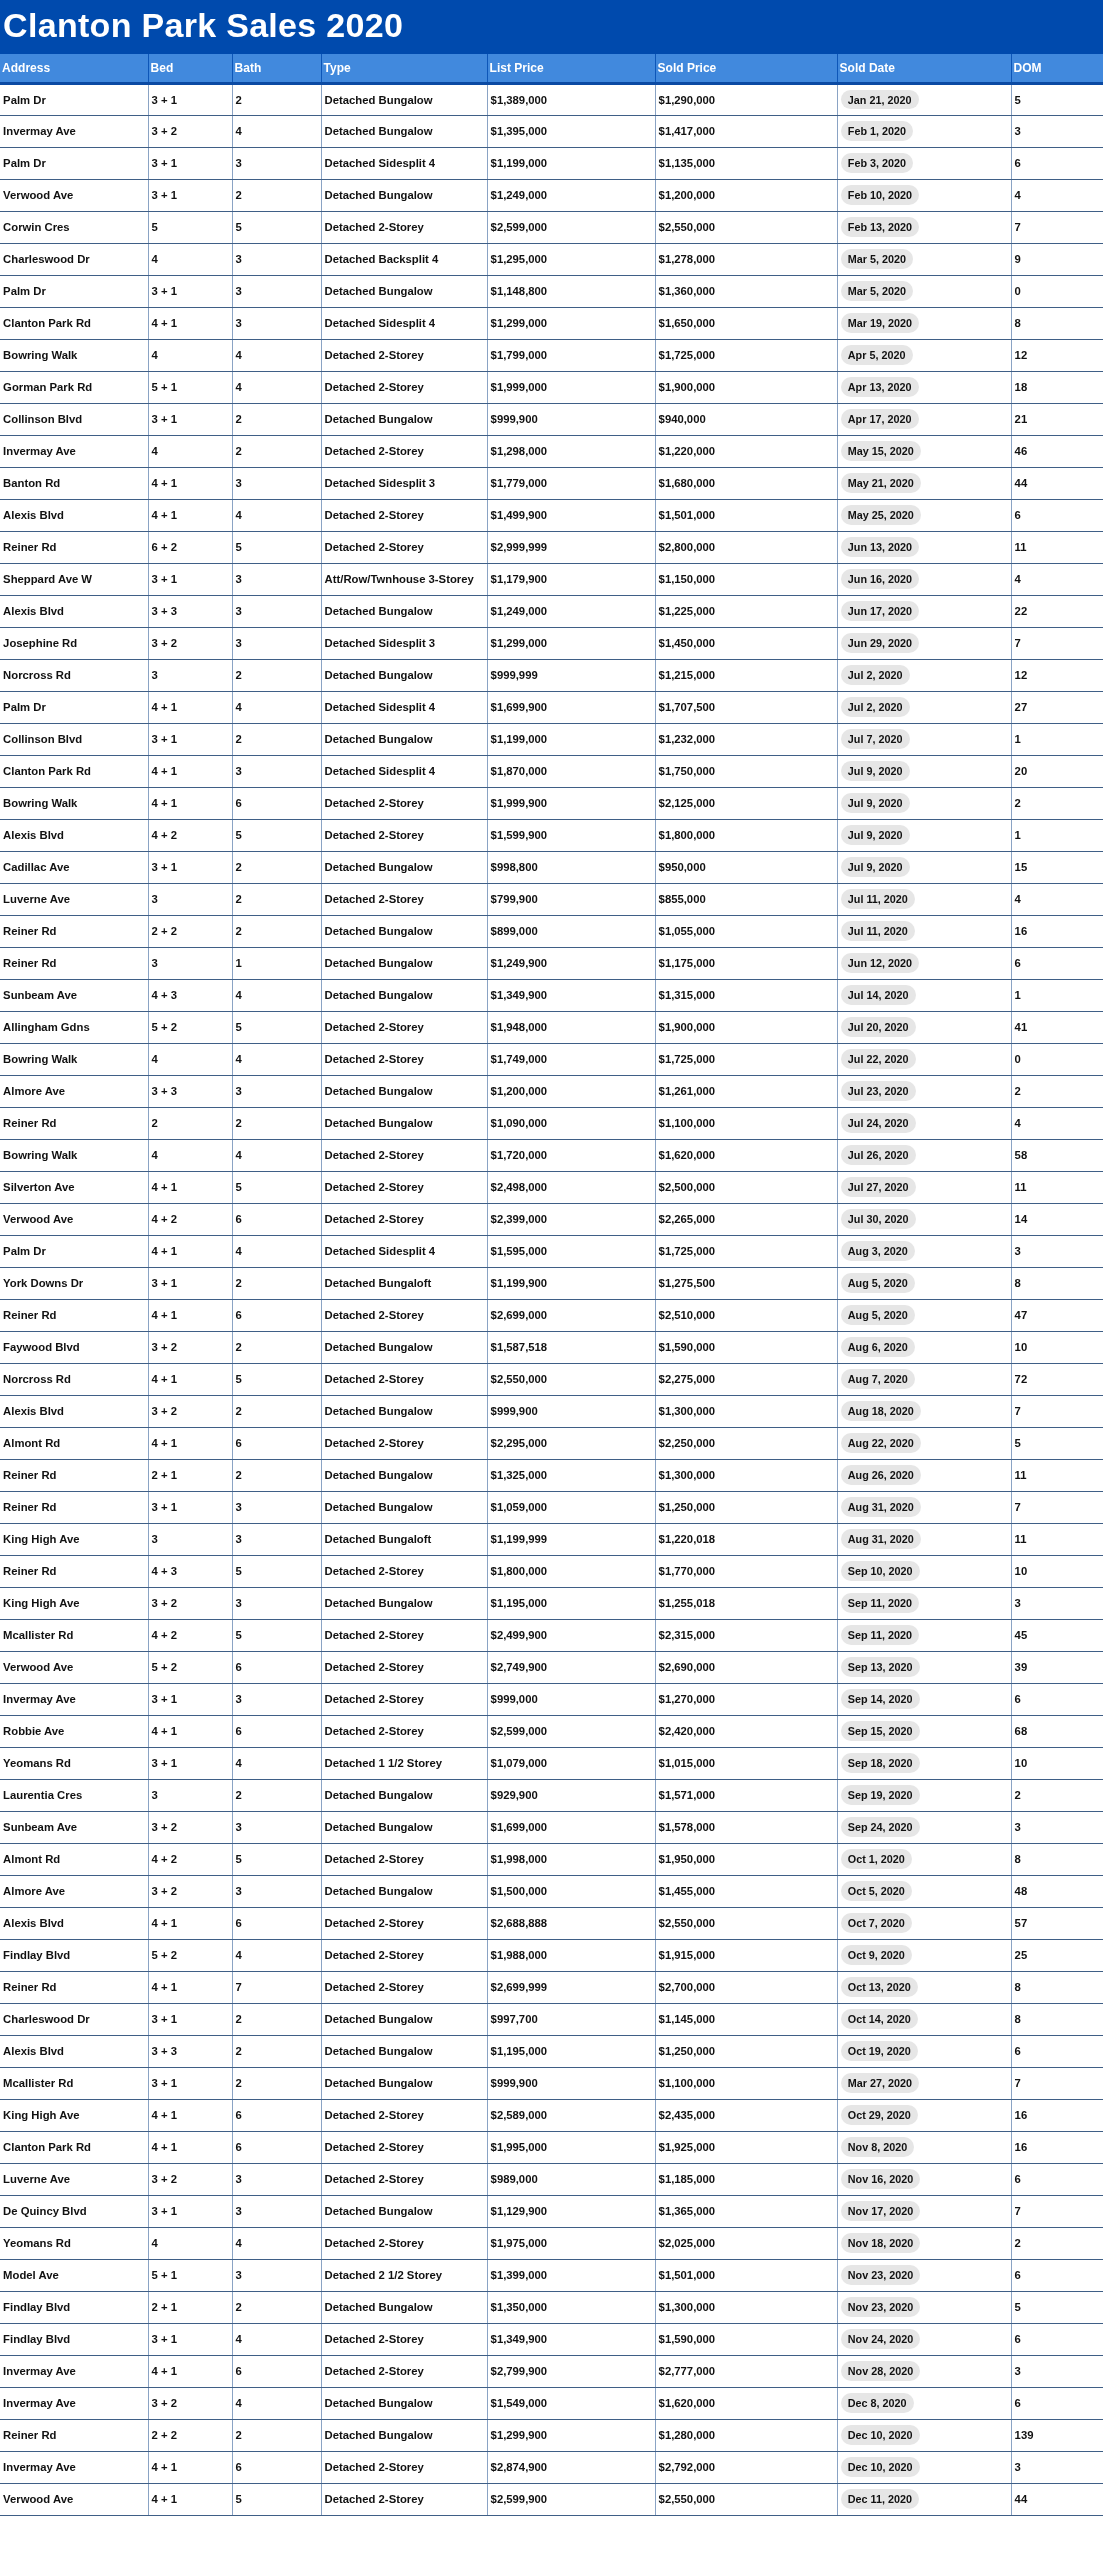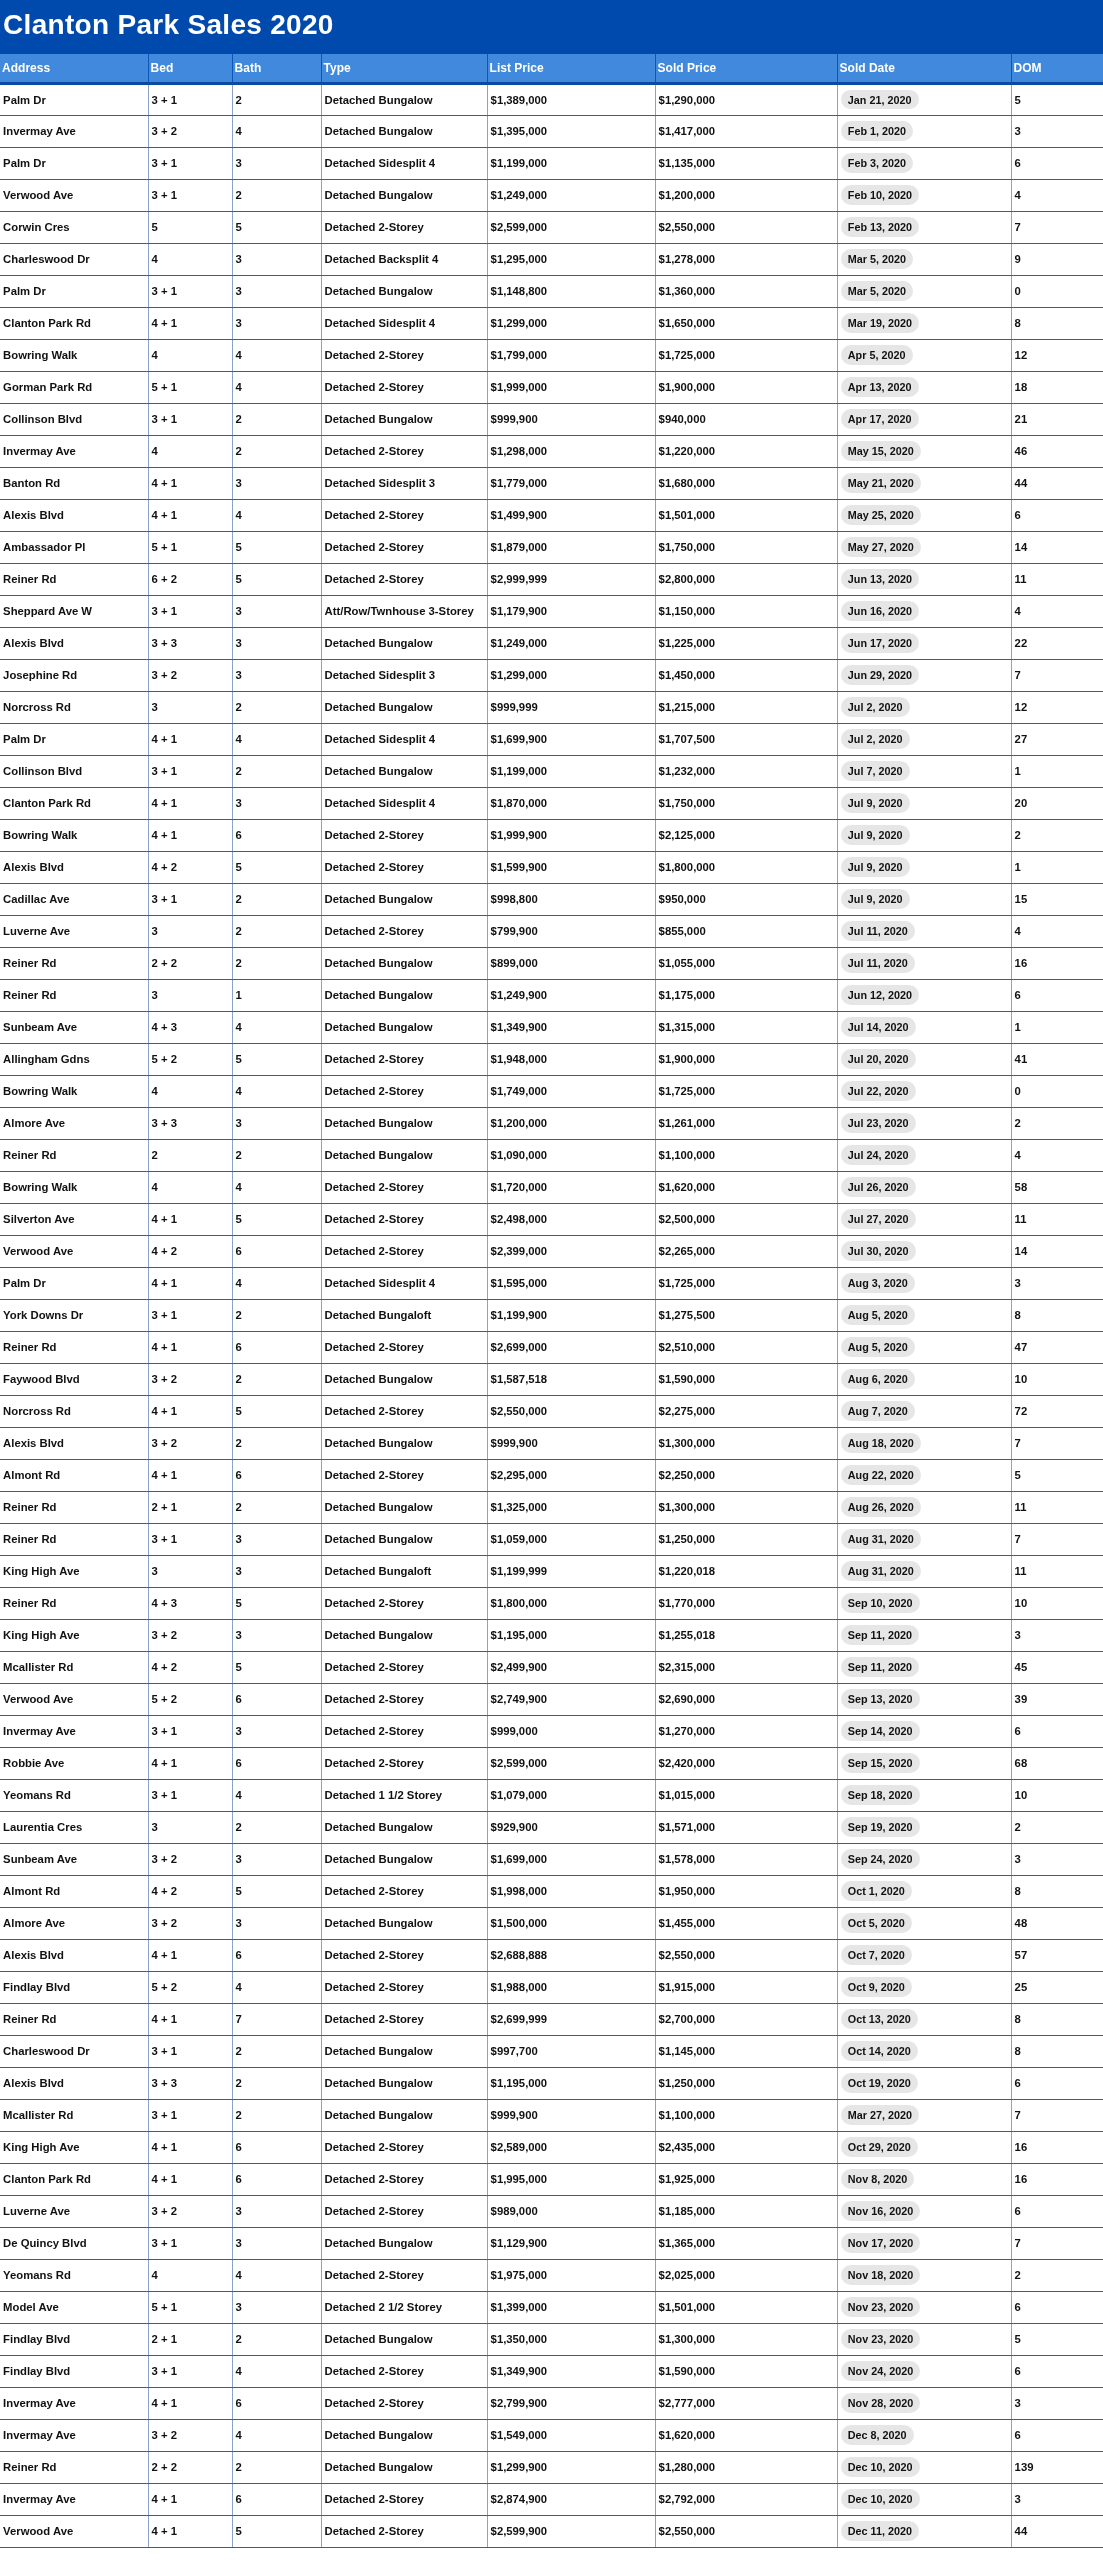--- a/index.html
+++ b/index.html
@@ -1,21 +1,21 @@
 <!DOCTYPE html>
 <html style="font-size:8.2px"><head>
 <meta charset="utf-8">
 <style>
   html, body { margin: 0; padding: 0; background: #ffffff; }
   body { width: 1104px; height: 2613px; overflow: hidden; font-family: "Liberation Sans", "DejaVu Sans", sans-serif; }
   .title-band {
     height: 52px; background: #004aad; color: #ffffff;
     display: flex; align-items: center; padding-left: 3.1px; box-sizing: border-box;
   }
-  .title-band h1 { margin: 0; font-size: 28px; font-weight: 700; letter-spacing: 0.3px; position: relative; top: -1px; }
+  .title-band h1 { margin: 0; font-size: 34px; font-weight: 700; letter-spacing: 0.3px; position: relative; top: -1px; }
   table { border-collapse: collapse; width: 1104px; table-layout: fixed; }
   col.c-address { width: 148px; }
   col.c-bed { width: 84px; }
   col.c-bath { width: 89px; }
   col.c-type { width: 166px; }
   col.c-list { width: 168px; }
   col.c-sold { width: 182px; }
   col.c-date { width: 174px; }
   col.c-dom { width: 93px; }
   thead th {
@@ -202,30 +202,20 @@
         <td>Alexis Blvd</td>
         <td>4 + 1</td>
         <td>4</td>
         <td>Detached 2-Storey</td>
         <td>$1,499,900</td>
         <td>$1,501,000</td>
         <td><span class="date-pill">May 25, 2020</span></td>
         <td>6</td>
       </tr>
       <tr>
-        <td>Ambassador Pl</td>
-        <td>5 + 1</td>
-        <td>5</td>
-        <td>Detached 2-Storey</td>
-        <td>$1,879,000</td>
-        <td>$1,750,000</td>
-        <td><span class="date-pill">May 27, 2020</span></td>
-        <td>14</td>
-      </tr>
-      <tr>
         <td>Reiner Rd</td>
         <td>6 + 2</td>
         <td>5</td>
         <td>Detached 2-Storey</td>
         <td>$2,999,999</td>
         <td>$2,800,000</td>
         <td><span class="date-pill">Jun 13, 2020</span></td>
         <td>11</td>
       </tr>
       <tr>

